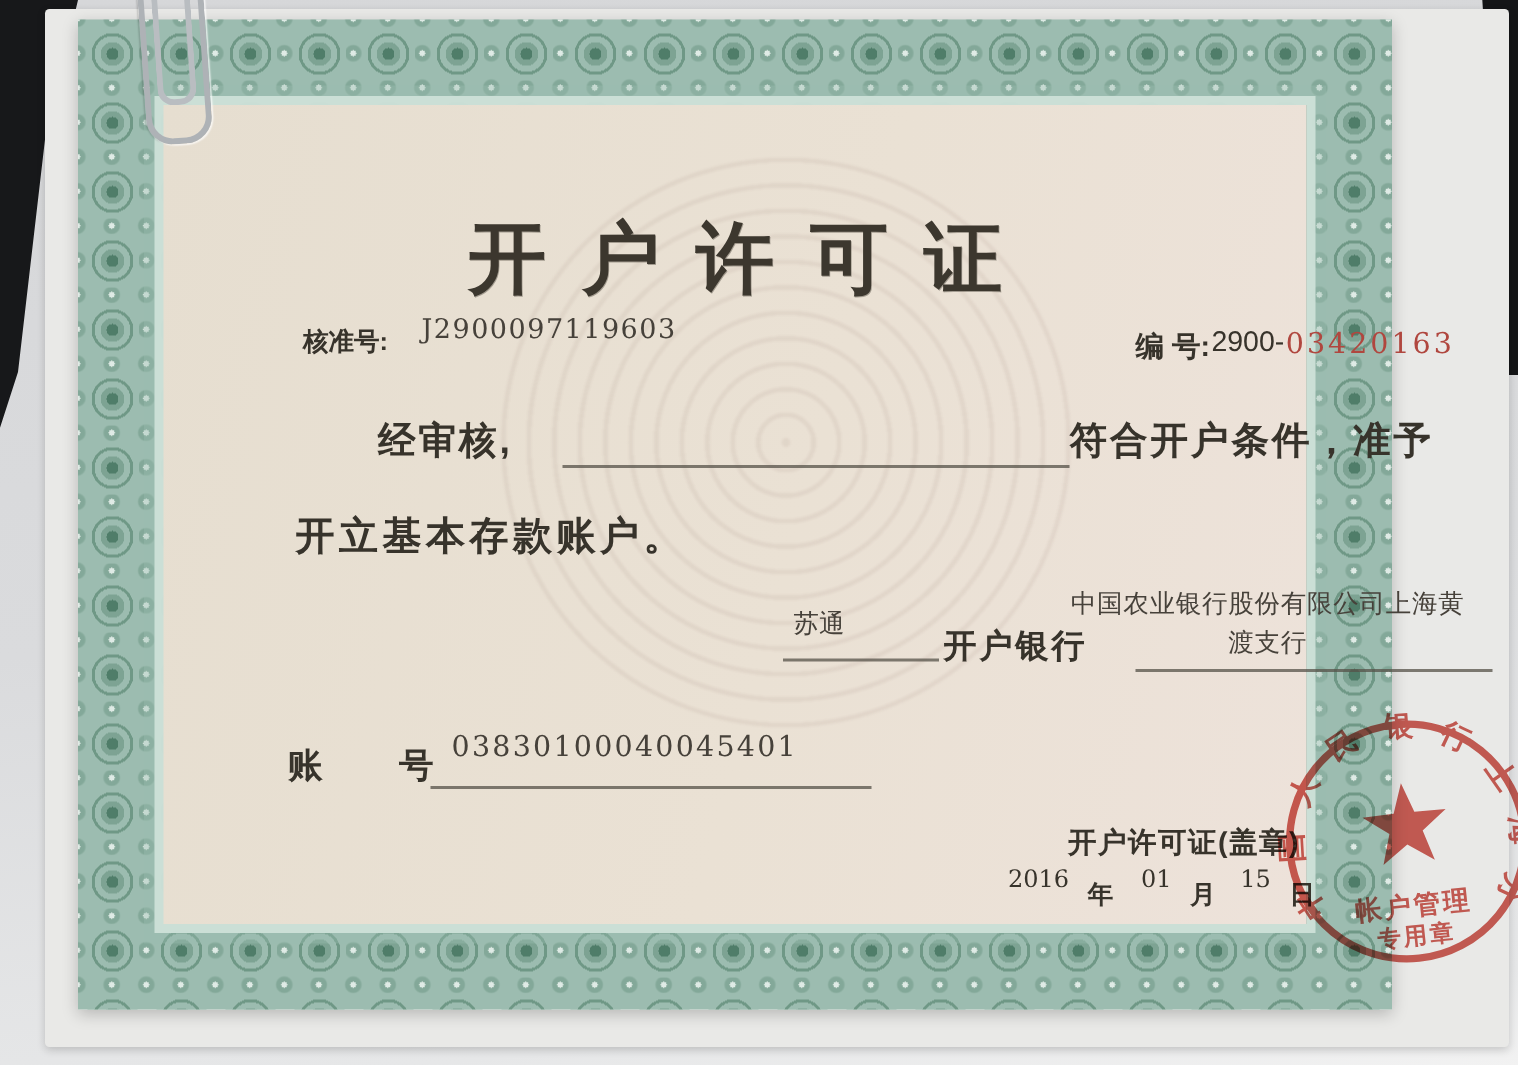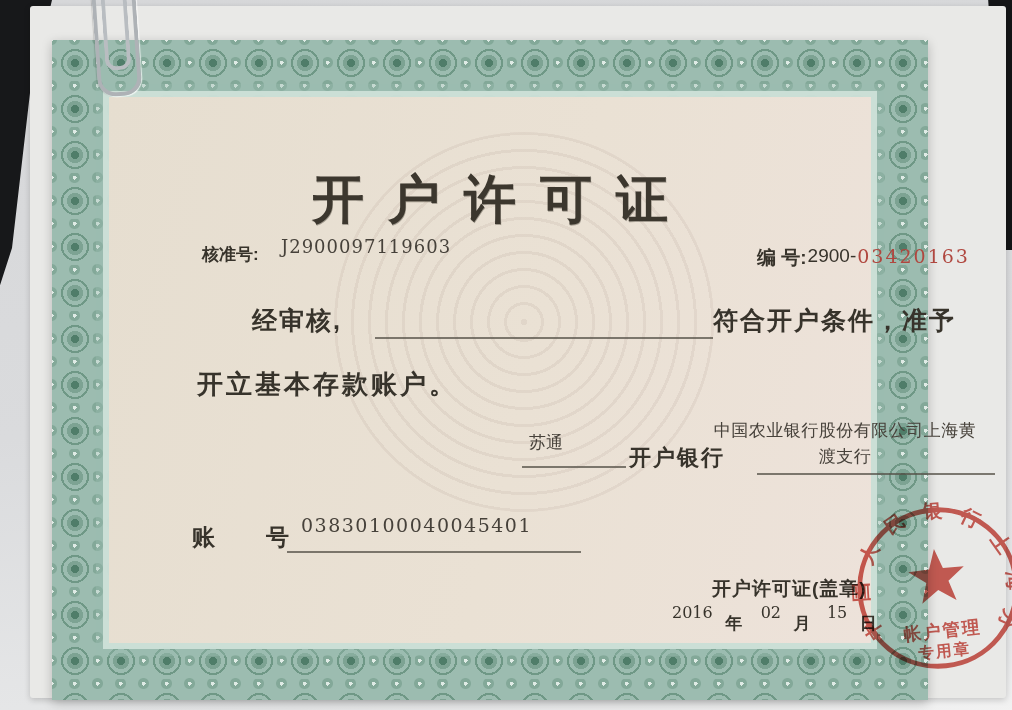--- a/index.html
+++ b/index.html
@@ -26,21 +26,21 @@
   }
   
   .sheet{
     position:absolute;left:30px;top:6px;width:976px;height:692px;
     background:#e9e9e7;
     border-radius:3px;
     box-shadow:0 2px 6px rgba(0,0,0,0.18);
   }
   
   .certificate{
-    position:absolute;left:52px;top:40px;width:876px;height:660px;
+    position:absolute;left:52px;top:13px;width:876px;height:660px;
     box-shadow:0 3px 10px rgba(0,0,0,0.22);
   }
   
   .band{
     position:absolute;inset:0;
     background-color:#9cbcb0;
     background-image:
       radial-gradient(circle,#4f7d69 0 4px,#7da393 4px 8px,#9cbcb0 8px 12px,#6f9886 12px 14px,#9cbcb0 14px 18px,rgba(156,188,176,0) 18px),
       radial-gradient(circle,rgba(235,243,239,0.85) 0 2px,rgba(111,152,134,0.55) 2px 5px,rgba(156,188,176,0) 6px);
     background-size:46px 46px,23px 23px;
@@ -153,21 +153,21 @@
 
         <div class="t lbl account-label">账　号</div>
         <div class="t val account-value">03830100040045401</div>
         <div class="rule rule-account"></div>
 
         <div class="t lbl issuer">开户许可证(盖章)</div>
 
         <div class="t dateline">
           <span class="d-num">2016</span>
           <span class="d-unit g8">年</span>
-          <span class="d-num g14">02</span>
+          <span class="d-num g14">01</span>
           <span class="d-unit g8">月</span>
           <span class="d-num g12">15</span>
           <span class="d-unit g8">日</span>
         </div>
 
         <svg class="stamp" viewBox="0 0 180 180">
           <defs>
             <path id="arcPath" d="M 31,131 A 72,72 0 1,1 149,131" fill="none"></path>
           </defs>
           <circle cx="90" cy="90" r="80" fill="none" stroke="#cc4b42" stroke-width="5"></circle>

